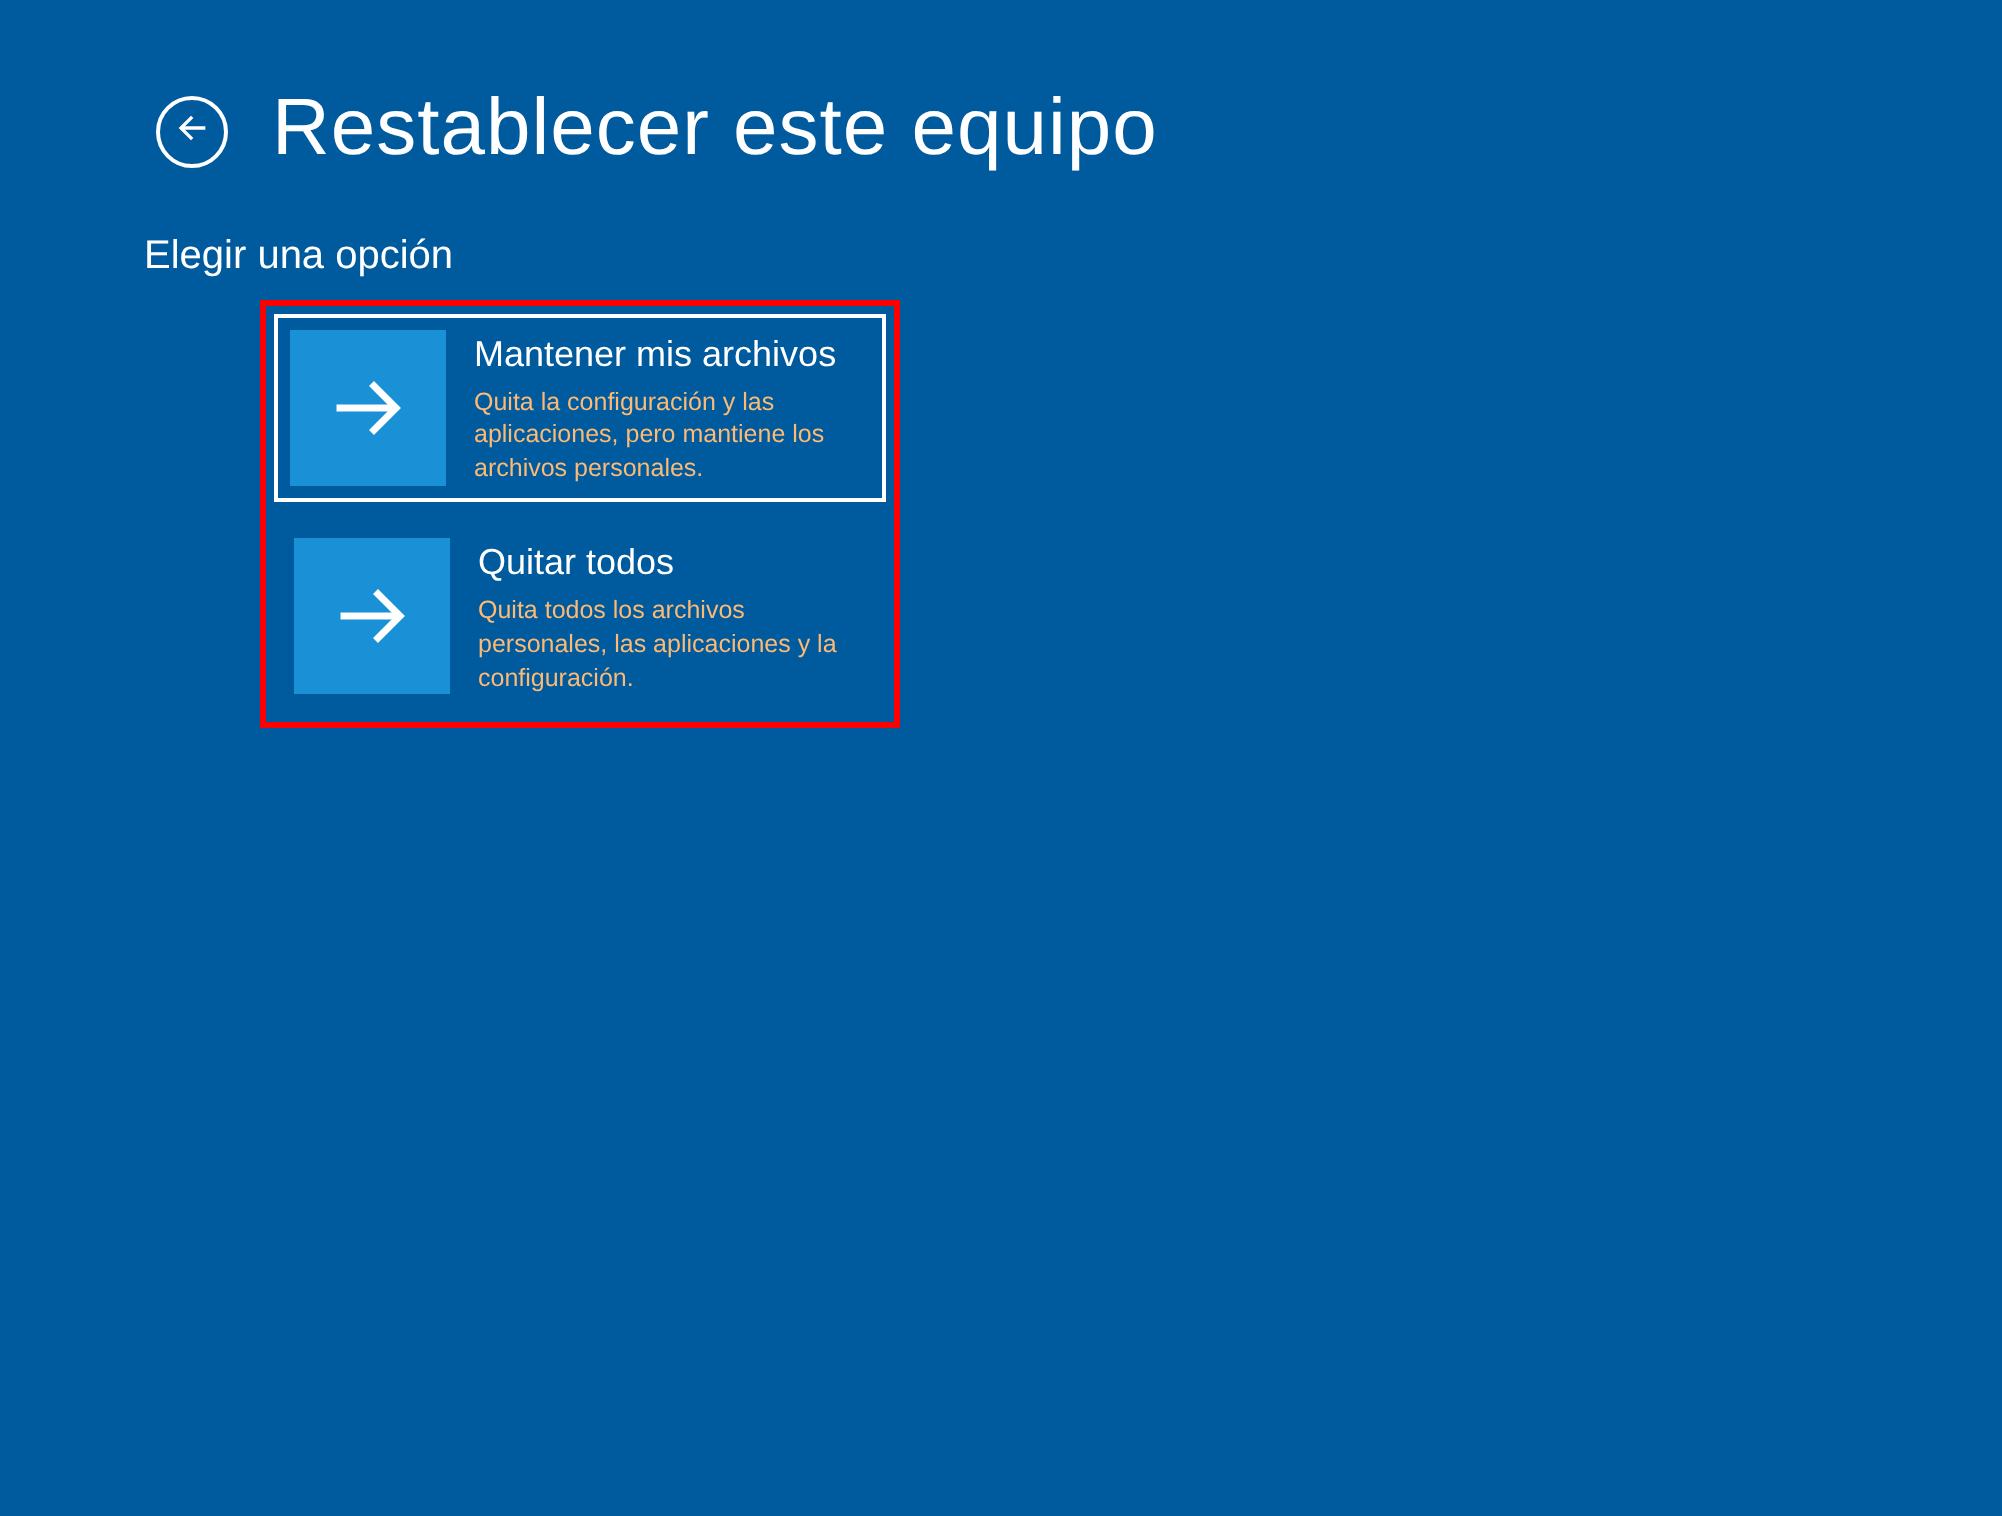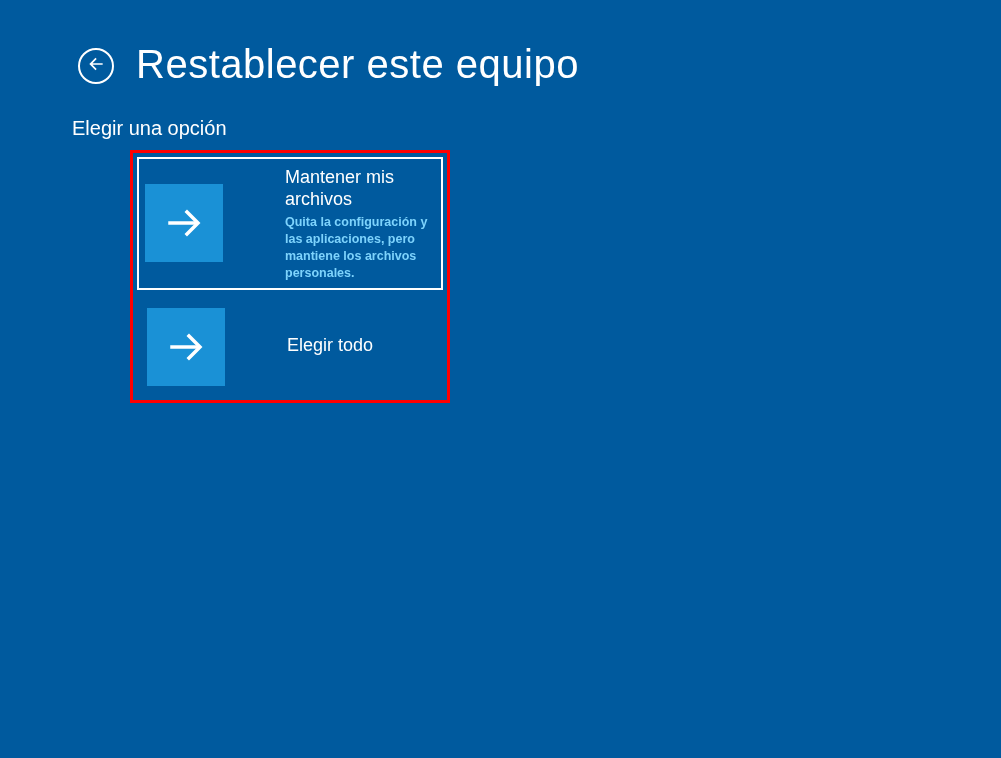--- a/index.html
+++ b/index.html
@@ -55,25 +55,24 @@
       margin-top: 10px;
       width: 320px;
       border: 3px solid #ff0000;
       padding: 4px;
       display: flex;
       flex-direction: column;
       gap: 8px;
     }
     .option-tile {
       display: flex;
-      align-items: center;
+      align-items: flex-end;
       padding: 8px;
       cursor: pointer;
       background-color: transparent;
-      gap: 48px;
     }
     .option-tile.selected {
       border: 2px solid #ffffff;
       padding: 6px;
     }
     .option-tile:not(.selected) {
       border: 2px solid transparent;
     }
     .tile-icon {
       width: 78px;
@@ -97,23 +96,23 @@
       padding-right: 4px;
     }
     .tile-title {
       font-size: 18px;
       font-weight: 400;
       margin-bottom: 4px;
       line-height: 1.2;
     }
     .tile-desc {
       font-size: 12.5px;
-      font-weight: 700;
+      font-weight: 400;
       line-height: 1.35;
-      color: #7dd3fc;
+      color: #fdba74;
     }
   </style>
 </head>
 <body>
 
 <div class="header">
   <div class="back-button">
     <span>
       <svg viewBox="0 0 24 24">
           <path d="M20 11H7.83l5.0-5.0L11.4 4.6 4 12l7.4 7.4 1.42-1.42L7.83 13H20z"></path>
@@ -141,17 +140,18 @@
   </div>
 
   <div class="option-tile">
     <div class="tile-icon">
       <svg viewBox="0 0 48 48">
         <line x1="6" y1="24" x2="40" y2="24"></line>
         <polyline points="26,10 40,24 26,38"></polyline>
       </svg>
     </div>
     <div class="tile-text">
-      <div class="tile-title">Elegir todo</div>
+      <div class="tile-title">Quitar todos</div>
+      <div class="tile-desc">Quita todos los archivos personales, las aplicaciones y la configuración.</div>
     </div>
   </div>
 
 </div>
 
 </body></html>

